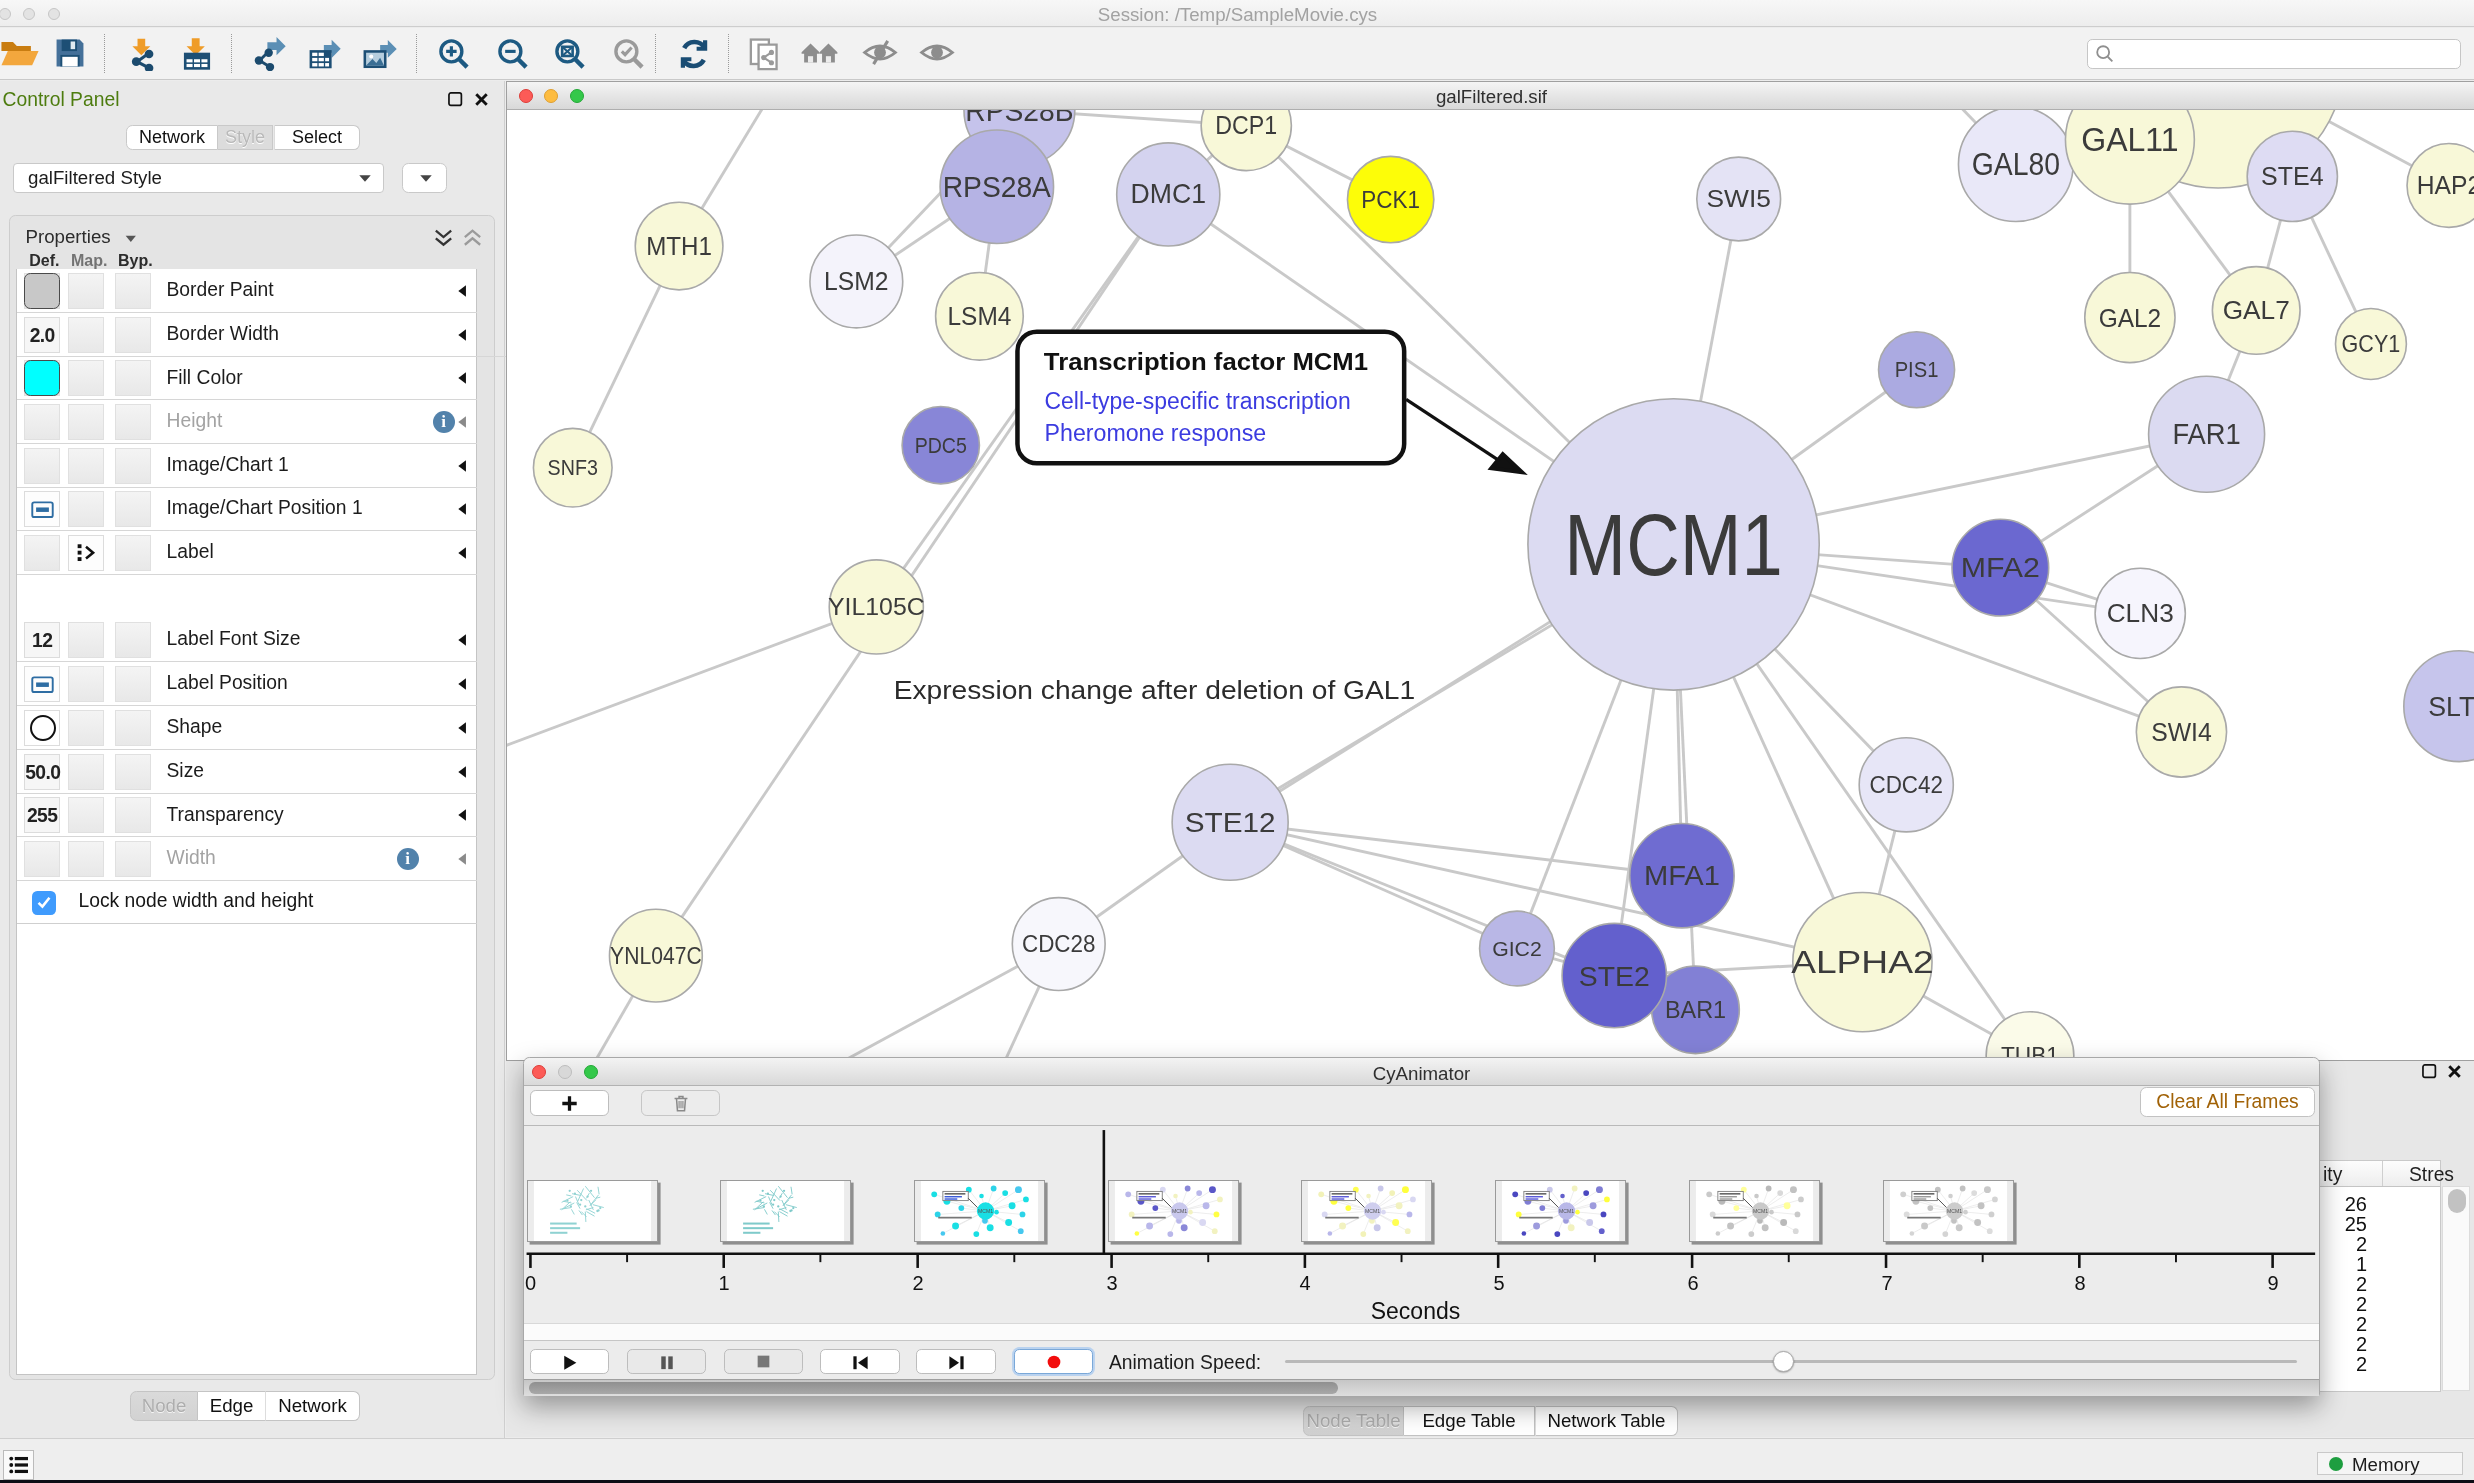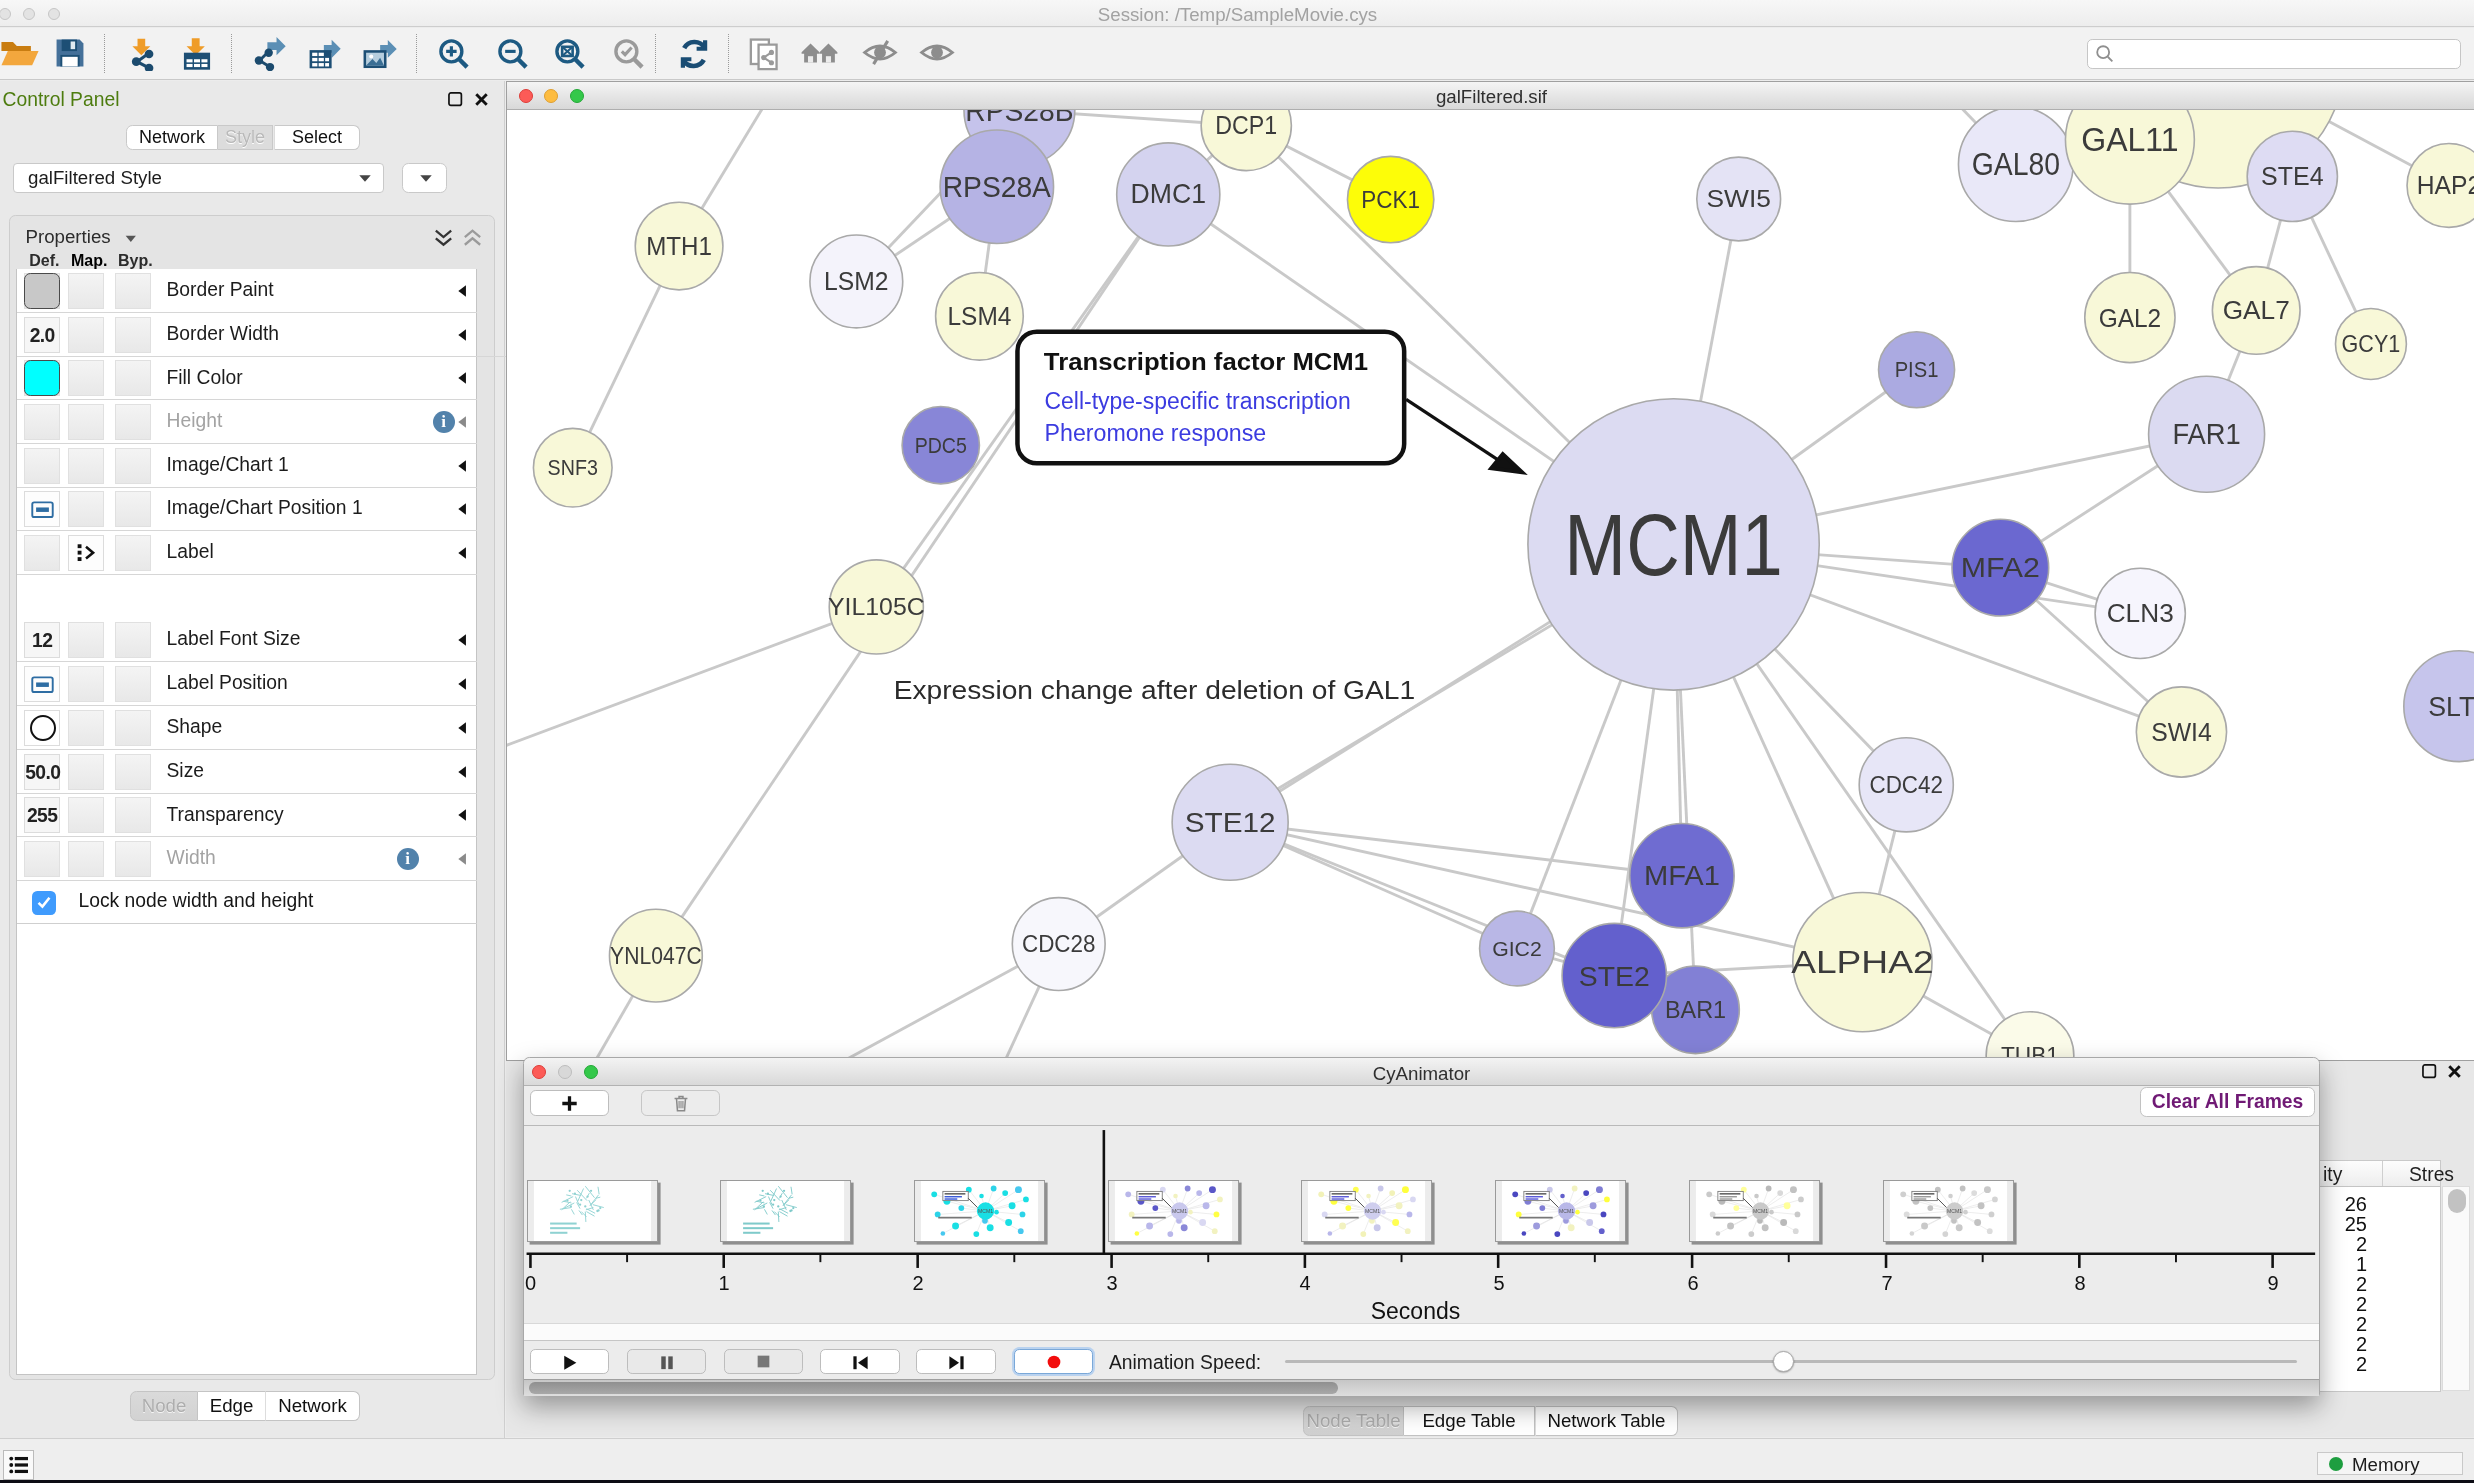--- a/index.html
+++ b/index.html
@@ -212,21 +212,21 @@
      <svg class="abs" style="left:115px;top:19.3px" width="11.6" height="7.7" viewBox="0 0 18 12">
         <path d="M1 1 h16 l-8 10 z" fill="#555"></path>
       </svg>
      <svg class="abs" style="left:422px;top:11.6px" width="23" height="22" viewBox="0 0 36 34">
         <path d="M6 4 l12 10 12-10 M6 16 l12 10 12-10" stroke="#333" stroke-width="3.6" fill="none"></path>
       </svg>
      <svg class="abs" style="left:451px;top:11.6px" width="23" height="22" viewBox="0 0 36 34">
         <path d="M6 14 L18 4 l12 10 M6 26 L18 16 l12 10" stroke="#9a9a9a" stroke-width="3.6" fill="none"></path>
       </svg>
      <div class="abs" style="left:19.3px;top:36px;font-size:16px;font-weight:bold;color:#2c2c2c;">Def.</div>
-     <div class="abs" style="left:61px;top:36px;font-size:16px;font-weight:bold;color:#000000;">Map.</div>
+     <div class="abs" style="left:61px;top:36px;font-size:16px;font-weight:bold;color:#737373;">Map.</div>
      <div class="abs" style="left:108px;top:36px;font-size:16px;font-weight:bold;color:#2c2c2c;">Byp.</div>
   </div>
 <div class="abs" style="left:15.5px;top:188px;width:461px;height:1106px;background:#fff;border:0.6px solid #c4c4c4;border-top:none;">
       <div class="abs" style="left:0;top:0px;width:460px;height:44px;border-bottom:0.6px solid #d6d6d6;">
         <div class="abs" style="left:7.7px;top:3.9px;width:36px;height:36px;background:linear-gradient(#f4f4f4,#e8e8e8);border:0.6px solid #e0e0e0;"></div>
         <div class="abs" style="left:51px;top:3.9px;width:36px;height:36px;background:linear-gradient(#f4f4f4,#e8e8e8);border:0.6px solid #e0e0e0;"></div>
         <div class="abs" style="left:98px;top:3.9px;width:36px;height:36px;background:linear-gradient(#f4f4f4,#e8e8e8);border:0.6px solid #e0e0e0;"></div>
         <div class="abs" style="left:7.7px;top:3.9px;width:36px;height:36px;background:#c8c8c8;border:1.9px solid #4a4a4a;border-radius:6.4px;"></div>
         <div class="abs" style="left:150px;top:10.3px;font-size:19.3px;color:#1c1c1c;">Border Paint</div>
         <svg class="abs" style="left:440px;top:15px" width="10.3" height="14" viewBox="0 0 16 22">
@@ -578,21 +578,21 @@
       </svg>
   </div>
   <div class="abs" style="left:117px;top:32px;width:79px;height:26px;background:#ececec;border:1.3px solid #c6c6c6;border-radius:5.8px;text-align:center;">
      <svg style="margin:3.2px auto 0" width="18" height="19.3" viewBox="0 0 28 30">
         <path d="M4 7 h20 M11 7 v-3 h6 v3 M7 7 l1.5 19 h11 L21 7" fill="none" stroke="#8a8a8a" stroke-width="2.4"></path>
         <path d="M11 11 v11 M14 11 v11 M17 11 v11" stroke="#8a8a8a" stroke-width="1.8"></path>
       </svg>
   </div>
   <div class="abs" style="left:0;top:67px;width:1795px;border-top:1.3px solid #b9b9b9;"></div>
 
-  <div class="abs" style="left:1616px;top:29px;width:175px;height:30px;background:#fff;border:1.3px solid #c2c2c2;border-radius:6.4px;font-size:19.3px;color:#701a75;text-align:center;line-height:28px;font-weight:bold;">Clear All Frames</div>
+  <div class="abs" style="left:1616px;top:29px;width:175px;height:30px;background:#fff;border:1.3px solid #c2c2c2;border-radius:6.4px;font-size:19.3px;color:#a16207;text-align:center;line-height:28px;">Clear All Frames</div>
 <svg class="abs" style="left:0;top:68px" width="1795" height="204" viewBox="0 0 2786 316">
       <line x1="4" y1="198" x2="2780" y2="198" stroke="#111" stroke-width="4"></line>
       <line x1="10" y1="198" x2="10" y2="220" stroke="#111" stroke-width="4"></line>
       <line x1="160" y1="198" x2="160" y2="211" stroke="#111" stroke-width="3"></line>
       <line x1="310" y1="198" x2="310" y2="220" stroke="#111" stroke-width="4"></line>
       <line x1="460" y1="198" x2="460" y2="211" stroke="#111" stroke-width="3"></line>
       <line x1="611" y1="198" x2="611" y2="220" stroke="#111" stroke-width="4"></line>
       <line x1="761" y1="198" x2="761" y2="211" stroke="#111" stroke-width="3"></line>
       <line x1="912" y1="198" x2="912" y2="220" stroke="#111" stroke-width="4"></line>
       <line x1="1062" y1="198" x2="1062" y2="211" stroke="#111" stroke-width="3"></line>

